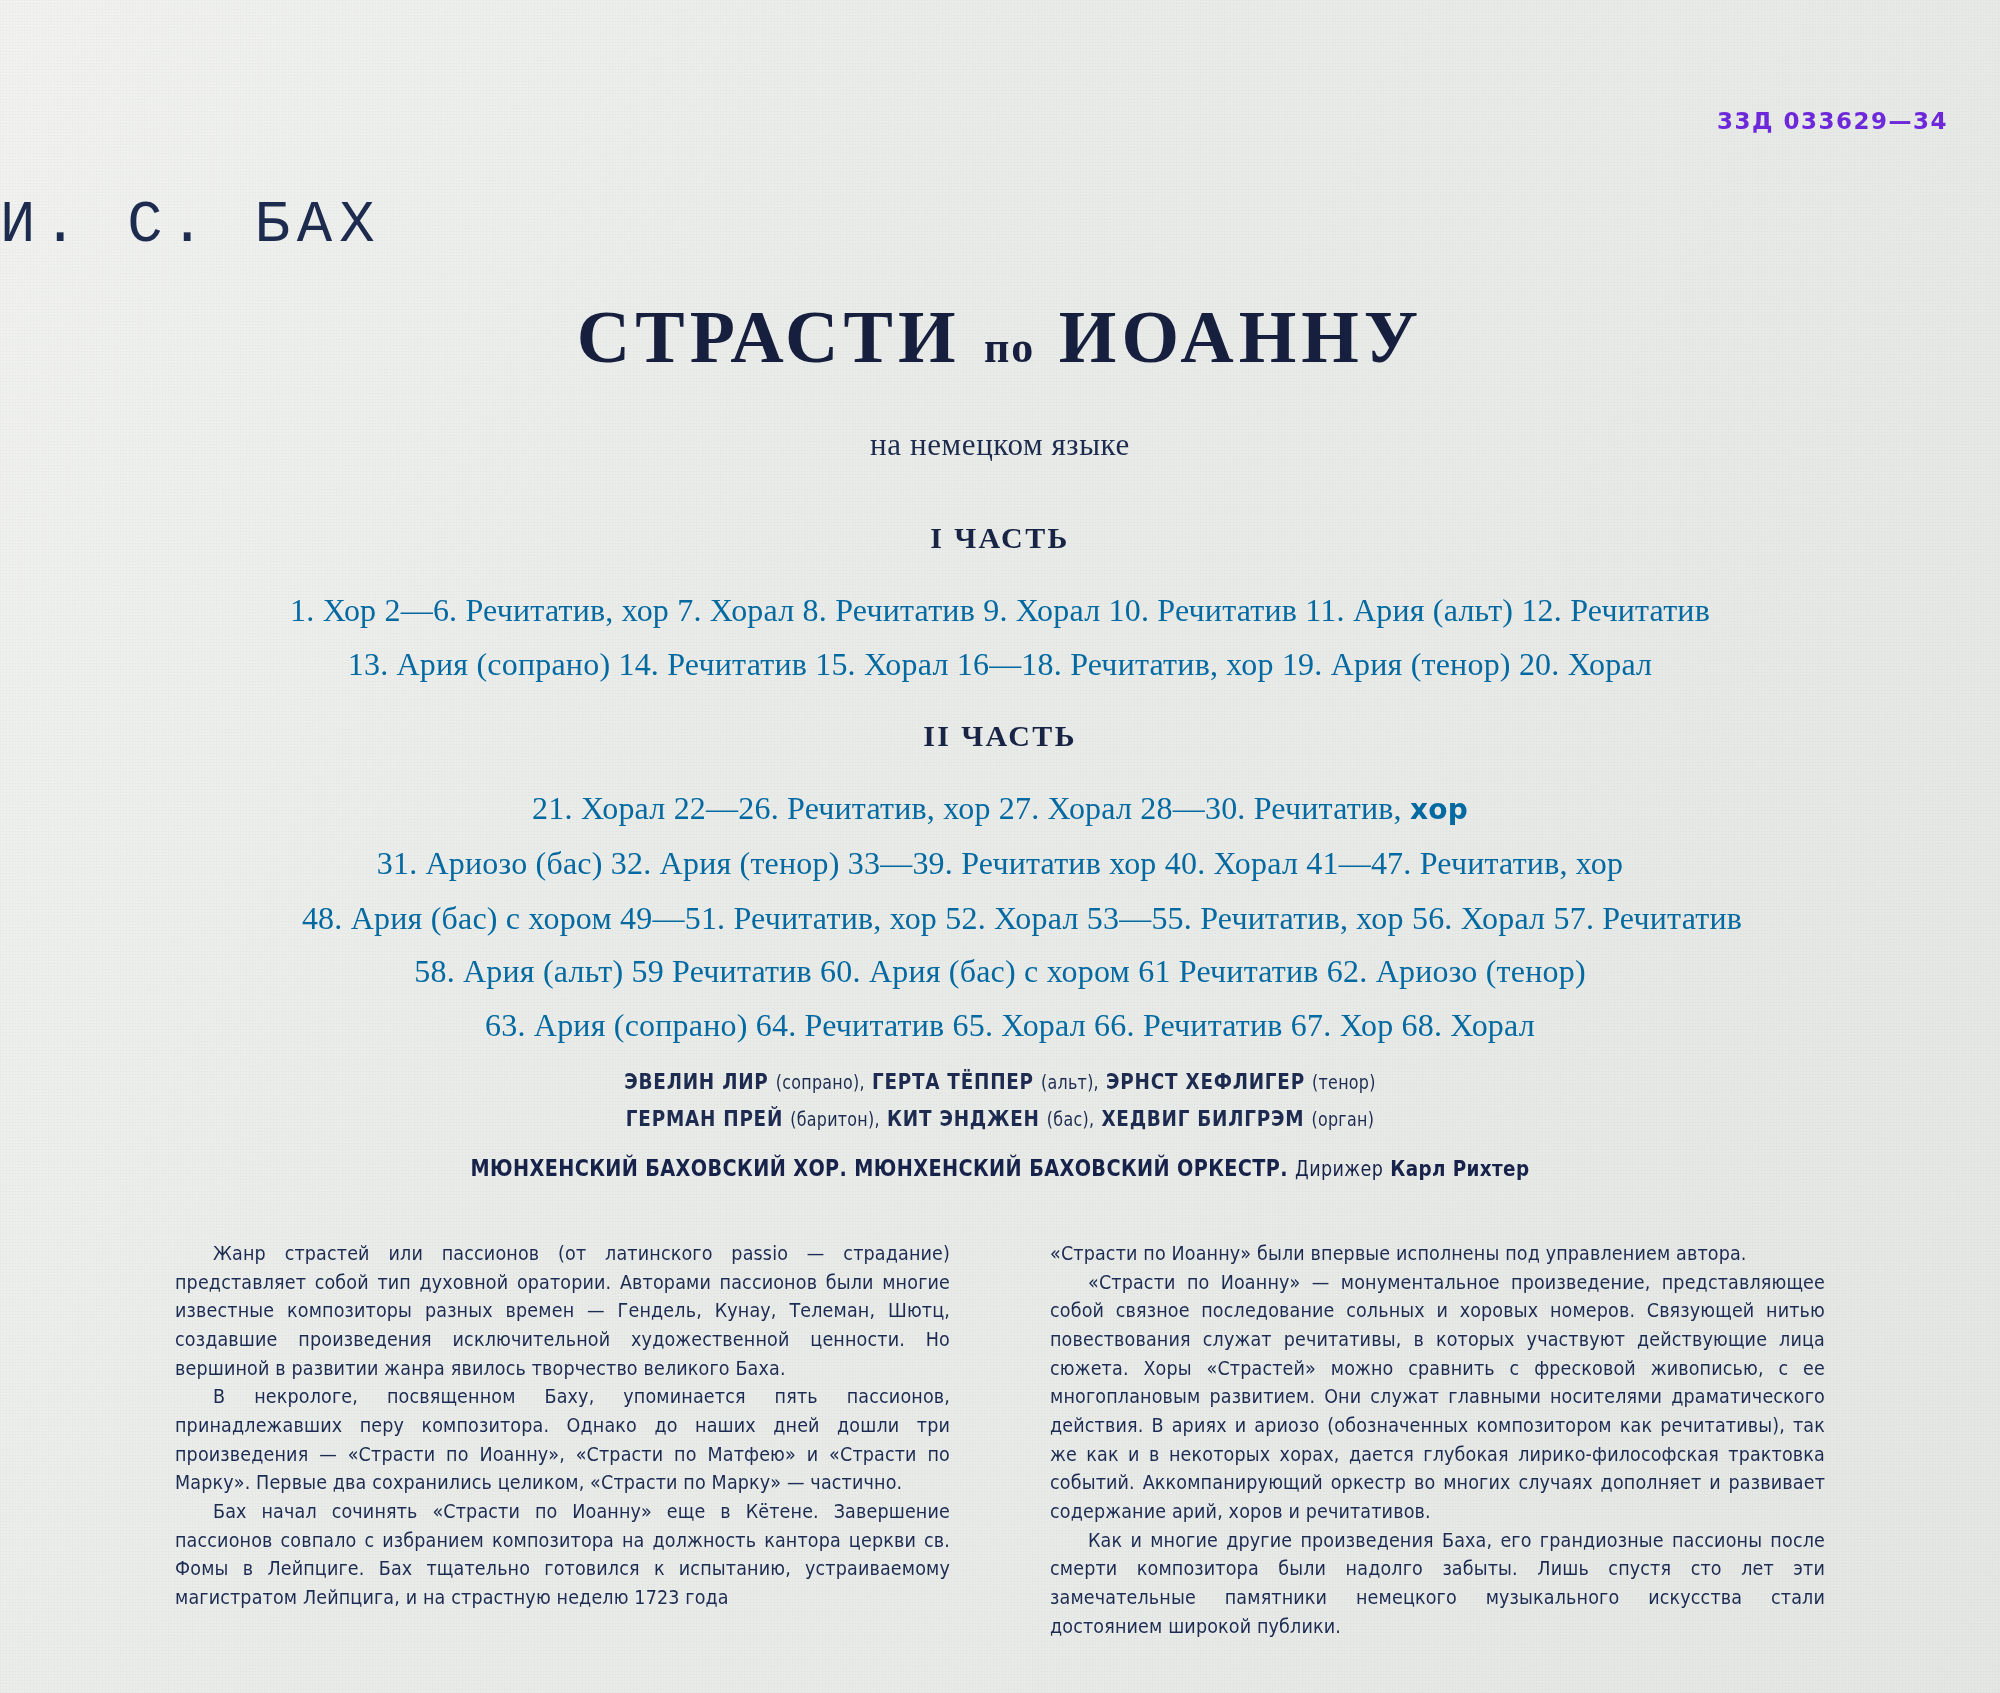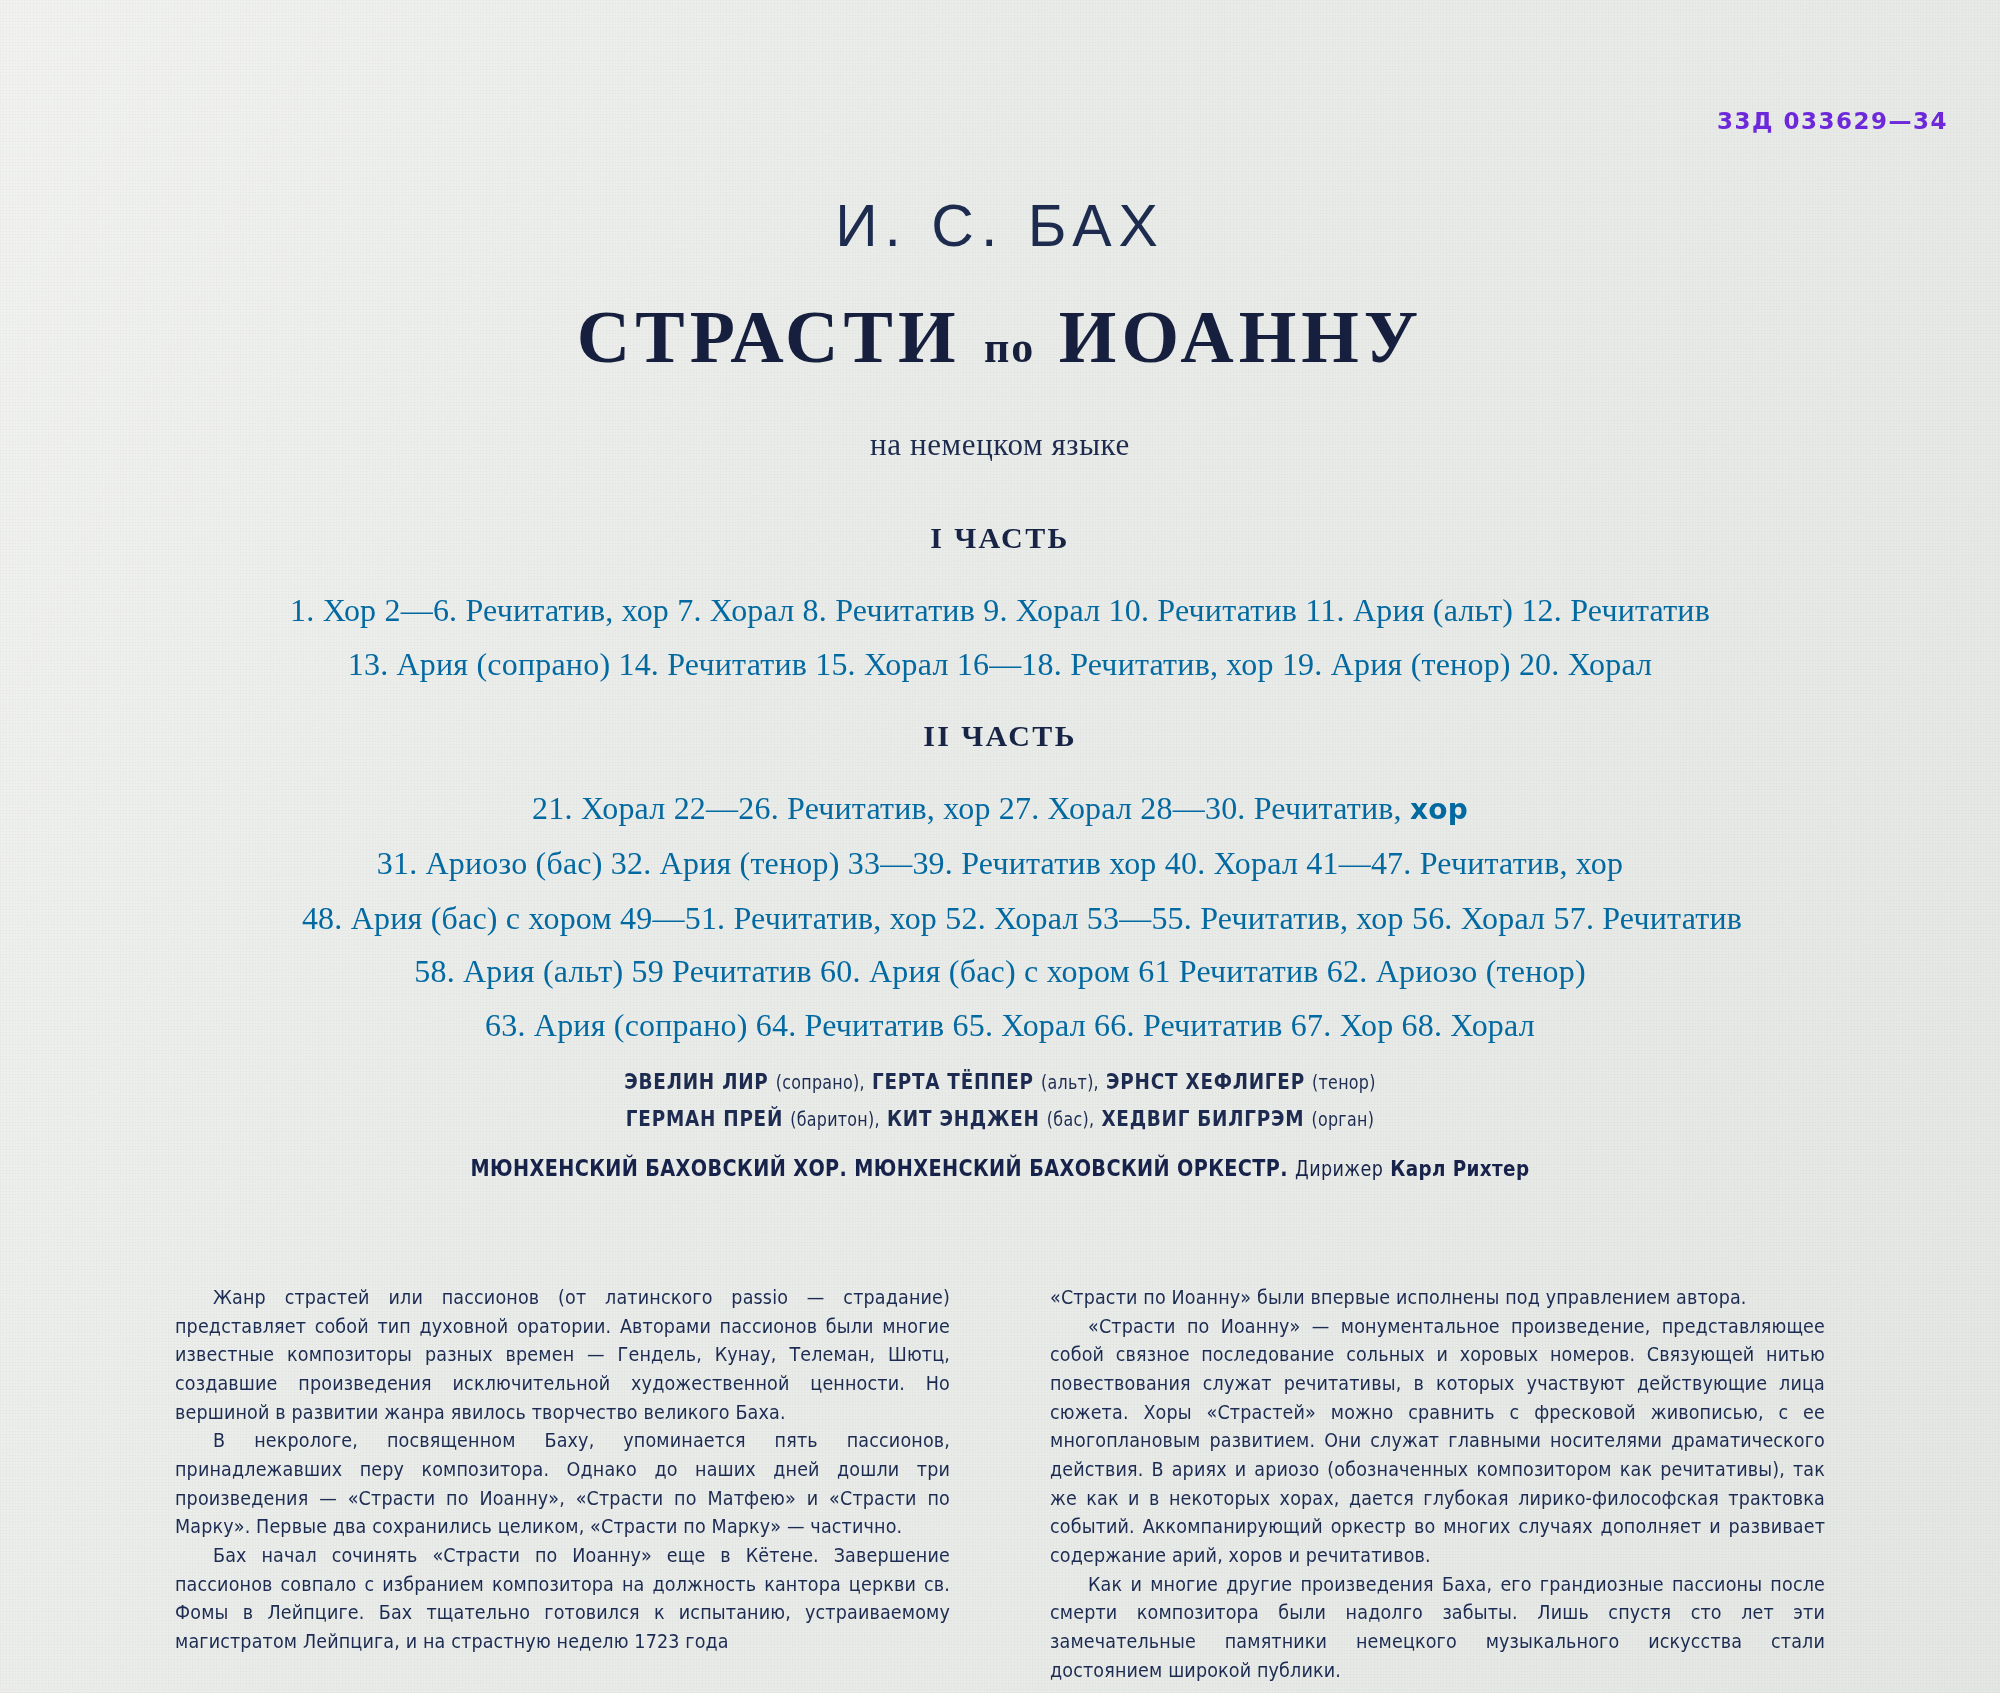--- a/index.html
+++ b/index.html
@@ -50,22 +50,22 @@
     color: #6d28d9;
     white-space: nowrap;
   }
 
   
   .composer {
     position: absolute;
     top: 192px;
     left: 0;
     right: 0;
-    text-align: center;
-    font-family: Liberation Sans, sans-serif;
+    text-align: left;
+    font-family: Liberation Mono, monospace;
     font-size: 59px;
     letter-spacing: 7px;
     color: #1d2b4e;
     white-space: nowrap;
   }
   .work-title {
     position: absolute;
     top: 295px;
     left: 0;
     right: 0;
@@ -173,21 +173,21 @@
     font-size: 21px;
   }
   .ensemble-line .cond-name {
     font-weight: 700;
     font-size: 22px;
   }
 
   
   .notes {
     position: absolute;
-    top: 1284px;
+    top: 1240px;
     left: 175px;
     width: 1650px;
     display: flex;
     gap: 100px;
   }
   .notes-col {
     flex: 1 1 0;
     font-family: "DejaVu Sans Condensed", "Liberation Sans Narrow", "DejaVu Sans", sans-serif;
     font-size: 19.5px;
     line-height: 1.47;

